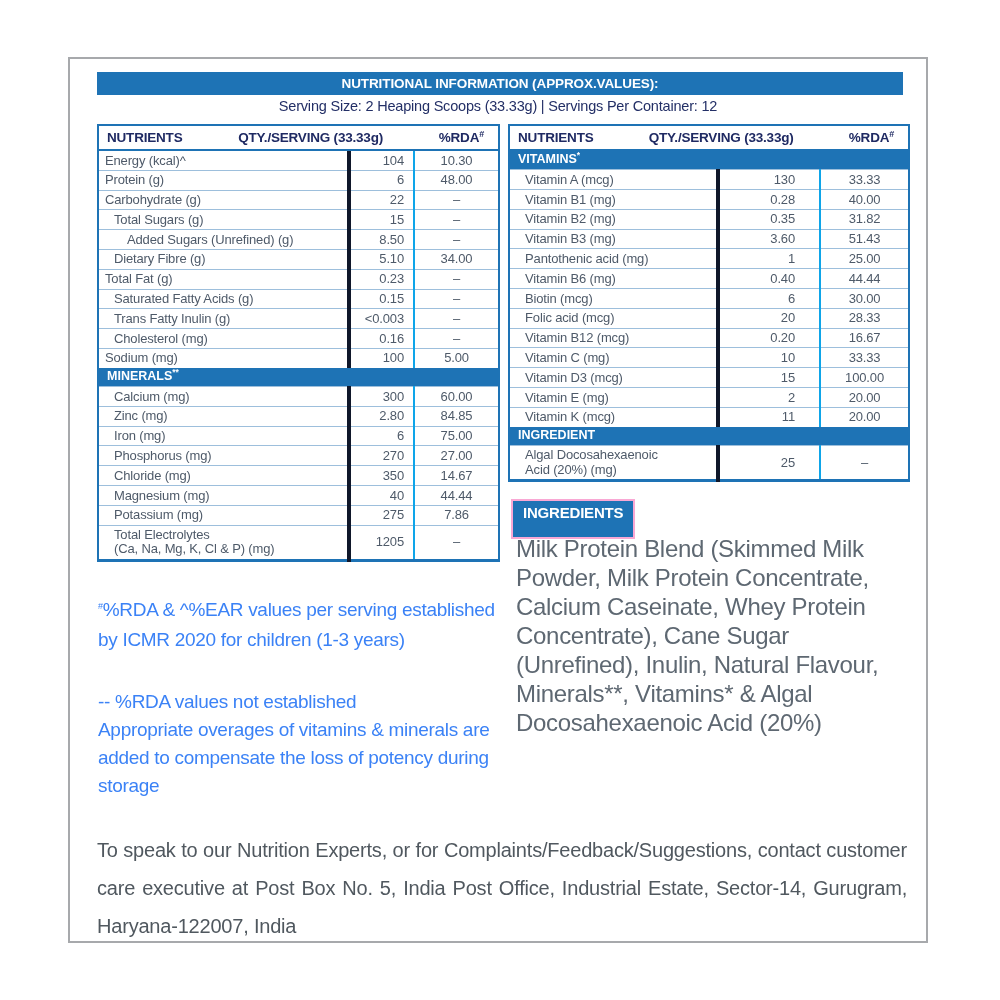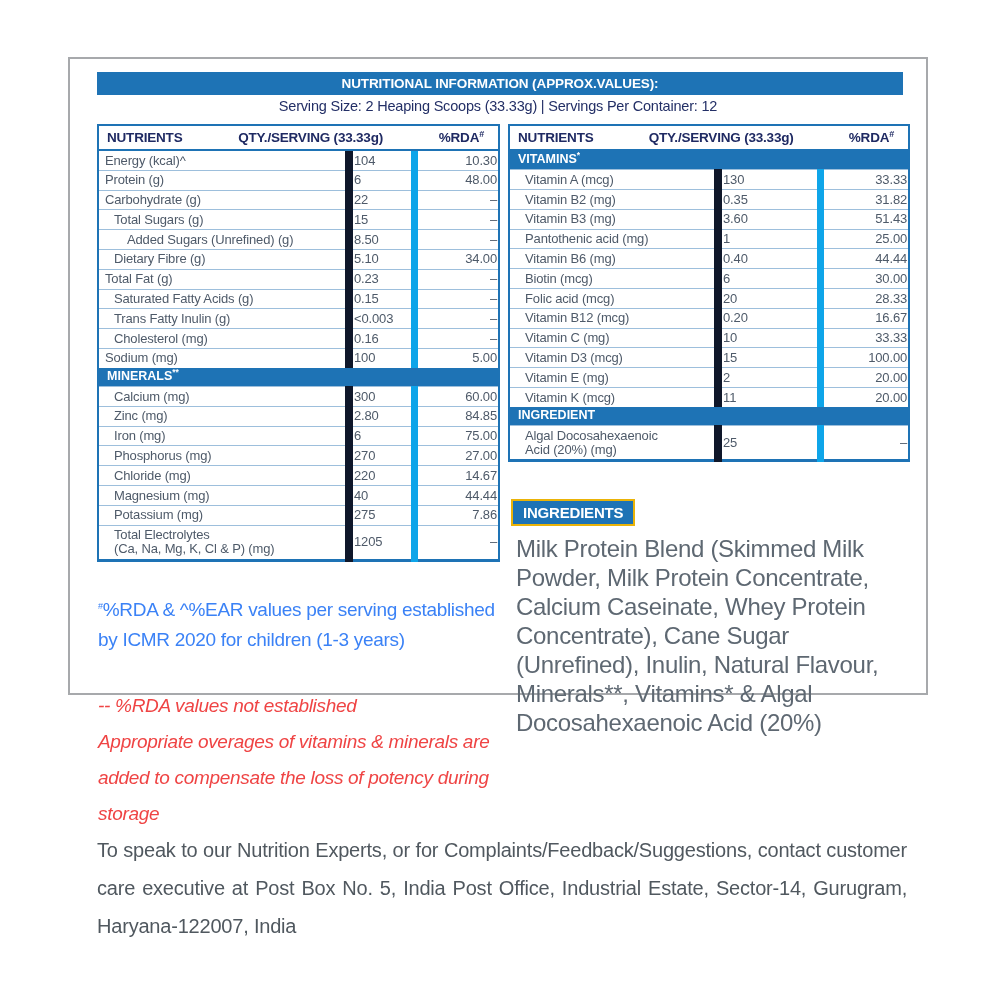--- a/index.html
+++ b/index.html
@@ -1,18 +1,18 @@
 <!DOCTYPE html>
 <html><head>
 <meta charset="utf-8">
 <title>Nutritional Information</title>
 <style>
   html,body{margin:0;padding:0;background:#fff;}
   body{width:1000px;height:1000px;position:relative;font-family:"Liberation Sans",sans-serif;}
-  .label-box{position:absolute;left:68px;top:57px;width:860px;height:638px;border:2px solid #A7A9AC;background:#fff;box-sizing:border-box;}
+  .label-box{position:absolute;left:68px;top:57px;width:860px;height:886px;border:2px solid #A7A9AC;background:#fff;box-sizing:border-box;}
   .title-bar{position:absolute;left:27px;top:13px;width:806px;height:23px;background:#1E73B5;color:#fff;
     font-weight:700;font-size:13.5px;line-height:23px;text-align:center;letter-spacing:-0.1px;}
   .serving-line{position:absolute;left:0;top:39px;width:100%;text-align:center;color:#232F66;
     font-size:14.5px;font-weight:500;letter-spacing:-0.2px;}
   .tables{position:absolute;left:27px;top:65px;display:flex;align-items:flex-start;}
   table.nut-table{border-collapse:collapse;table-layout:fixed;background:#fff;
     border:2px solid #1E73B5;border-bottom-width:3px;}
   table.lt{width:401px;}
   table.rt{width:400px;margin-left:8px;}
   .hflex{display:flex;align-items:center;height:23px;padding:0 14px 0 8px;border-bottom:2px solid #1E73B5;
@@ -20,34 +20,34 @@
   .hflex .mid{margin-left:auto;}
   .hflex .rgt{margin-left:auto;text-align:center;}
   sup{font-size:9px;line-height:0;}
   tbody td{border-top:1px solid #9DBFDC;font-size:13px;color:#4E5A69;padding-top:2.5px;padding-bottom:2px;
     line-height:1.1;letter-spacing:-0.15px;}
   tbody tr:first-child td{border-top:none;}
   td.lbl{white-space:pre-line;}
   td.ind0{padding-left:6px;}
   td.ind1{padding-left:15px;}
   td.ind2{padding-left:28px;}
-  td.qty{text-align:left;padding-right:9px;border-left:8px solid #0f172a;}
-  td.rda{text-align:right;border-left:7px solid #0ea5e9;}
+  td.qty{text-align:right;padding-right:9px;border-left:4px solid #0f172a;}
+  td.rda{text-align:center;border-left:2px solid #0ea5e9;}
   table.rt td.qty{padding-right:24px;}
   td.section{background:#1E73B5;color:#fff;font-weight:700;font-size:12.5px;padding:2px 0 2.5px 8px;
     letter-spacing:0;border-top:none;}
   td.section sup{font-size:8.5px;}
   .ingredients-badge{position:absolute;left:441px;top:440px;background:#1E73B5;color:#fff;font-weight:700;
-    font-size:15px;padding:3px 10px 3px 10px;border:2px solid #eab308;letter-spacing:-0.2px;}
+    font-size:15px;padding:3px 10px 16px 10px;border:2px solid #f9a8d4;letter-spacing:-0.2px;}
   .ingredients-text{position:absolute;left:446px;top:475px;width:372px;color:#5E6872;font-size:24px;
     line-height:29px;letter-spacing:-0.3px;}
   .footnote-1{position:absolute;left:28px;top:536px;width:398px;color:#3b82f6;font-size:19px;
     line-height:29.5px;letter-spacing:-0.3px;}
-  .footnote-2{position:absolute;left:28px;top:629px;width:398px;color:#ef4444;font-size:19px;
-    line-height:36px;letter-spacing:-0.3px;white-space:pre-line;font-style:italic;}
+  .footnote-2{position:absolute;left:28px;top:629px;width:398px;color:#3b82f6;font-size:19px;
+    line-height:28px;letter-spacing:-0.3px;white-space:pre-line;}
   .contact-text{position:absolute;left:27px;top:772px;width:810px;color:#50585F;font-size:20px;
     line-height:38px;text-align:justify;letter-spacing:-0.2px;}
 </style>
 </head>
 <body>
 
 <div class="label-box">
 
   <div class="title-bar">NUTRITIONAL INFORMATION (APPROX.VALUES):</div>
 
@@ -146,21 +146,21 @@
             <td class="qty">6</td>
             <td class="rda">75.00</td>
           </tr>
           <tr>
             <td class="lbl ind1">Phosphorus (mg)</td>
             <td class="qty">270</td>
             <td class="rda">27.00</td>
           </tr>
           <tr>
             <td class="lbl ind1">Chloride (mg)</td>
-            <td class="qty">220</td>
+            <td class="qty">350</td>
             <td class="rda">14.67</td>
           </tr>
           <tr>
             <td class="lbl ind1">Magnesium (mg)</td>
             <td class="qty">40</td>
             <td class="rda">44.44</td>
           </tr>
           <tr>
             <td class="lbl ind1">Potassium (mg)</td>
             <td class="qty">275</td>
@@ -195,20 +195,25 @@
       <tbody id="right-tbody">
           <tr>
             <td colspan="3" class="section">VITAMINS<sup>*</sup></td>
           </tr>
           <tr>
             <td class="lbl ind1">Vitamin A (mcg)</td>
             <td class="qty">130</td>
             <td class="rda">33.33</td>
           </tr>
           <tr>
+            <td class="lbl ind1">Vitamin B1 (mg)</td>
+            <td class="qty">0.28</td>
+            <td class="rda">40.00</td>
+          </tr>
+          <tr>
             <td class="lbl ind1">Vitamin B2 (mg)</td>
             <td class="qty">0.35</td>
             <td class="rda">31.82</td>
           </tr>
           <tr>
             <td class="lbl ind1">Vitamin B3 (mg)</td>
             <td class="qty">3.60</td>
             <td class="rda">51.43</td>
           </tr>
           <tr>

